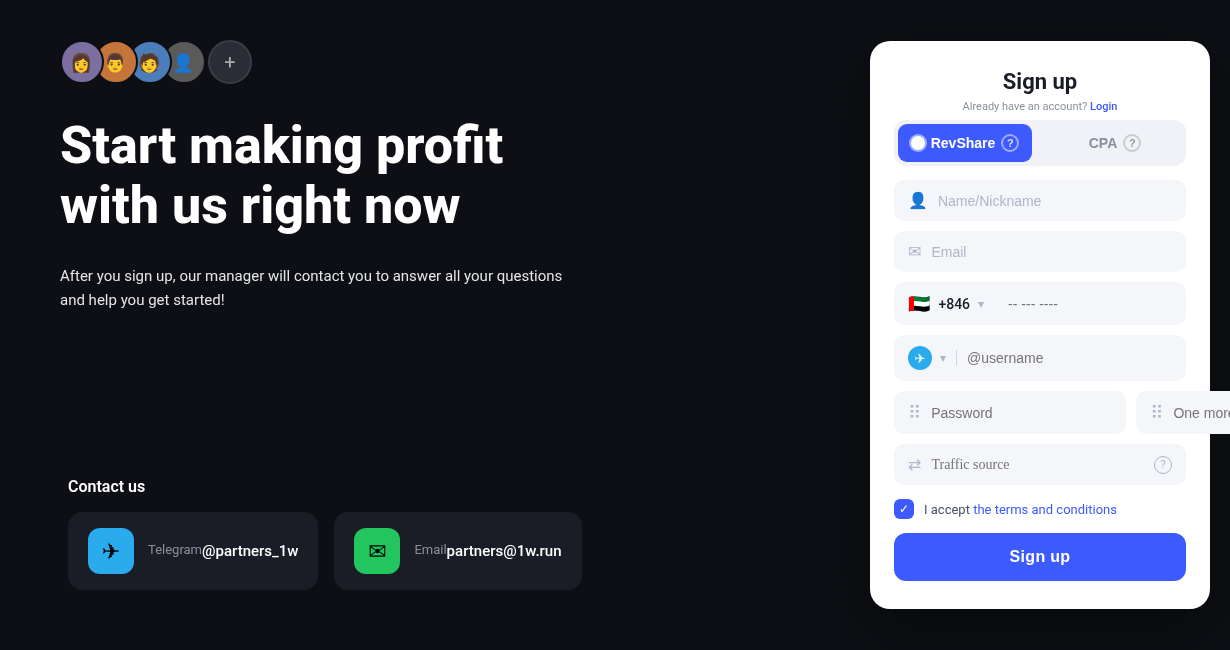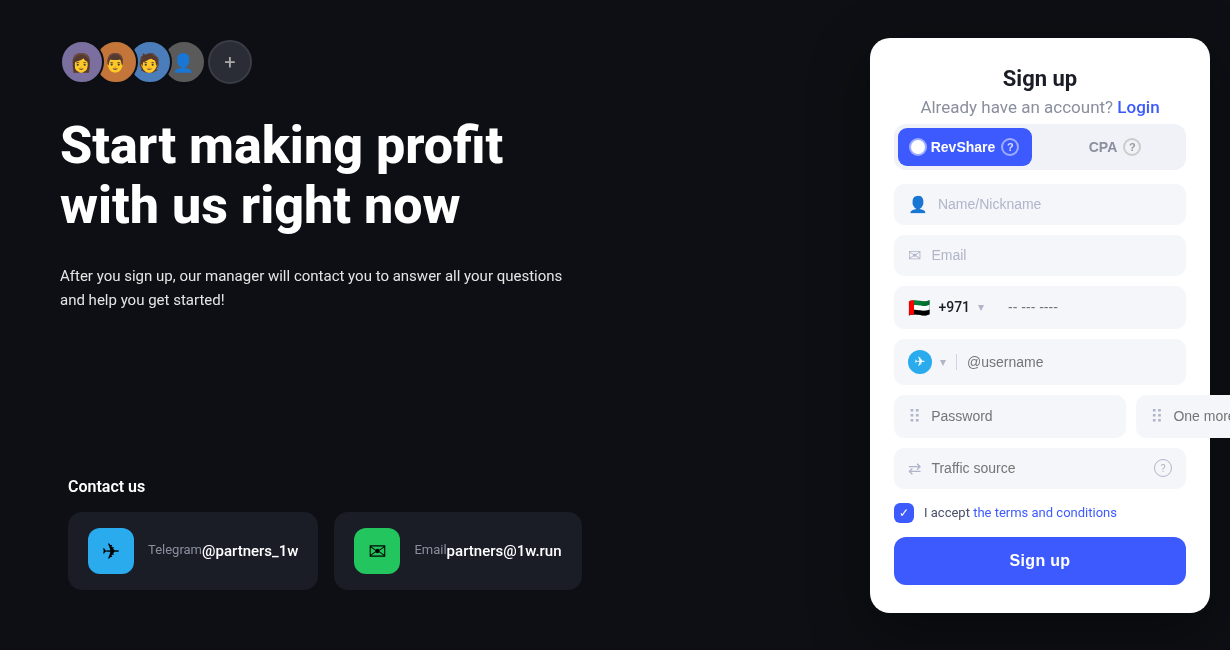--- a/index.html
+++ b/index.html
@@ -146,21 +146,21 @@
     .form-title {
       text-align: center;
       font-size: 22px;
       font-weight: 700;
       color: #1a1d26;
       margin-bottom: 6px;
     }
 
     .already-account {
       text-align: center;
-      font-size: 17px;
+      font-size: 11px;
       color: #8a8f9e;
       margin-bottom: 7px;
     }
     .already-account a {
       color: #3d5afe;
       text-decoration: none;
       font-weight: 500;
     }
 
     
@@ -351,20 +351,21 @@
       align-items: center;
       gap: 10px;
     }
     .traffic-field input {
       border: none;
       background: transparent;
       outline: none;
       font-size: 14px;
       color: #0369a1;
       flex: 1;
+      font-family: Liberation Serif, serif;
     }
     .help-btn {
       width: 18px;
       height: 18px;
       border-radius: 50%;
       border: 1.5px solid #b0b5c9;
       display: flex;
       align-items: center;
       justify-content: center;
       font-size: 11px;
@@ -486,21 +487,21 @@
       <input type="text" placeholder="Name/Nickname" style="">
     </div>
 
     <div class="form-field">
       <span class="field-icon">✉</span>
       <input type="email" placeholder="Email" style="">
     </div>
 
     <div class="phone-row">
       <span class="phone-flag">🇦🇪</span>
-      <span class="phone-code">+971</span>
+      <span class="phone-code">+846</span>
       <span class="phone-chevron">▾</span>
       <div class="phone-divider"></div>
       <input type="tel" placeholder="-- --- ----" style="">
     </div>
 
     <div class="social-row">
       <div class="social-icon">✈</div>
       <span class="social-chevron">▾</span>
       <div class="social-divider"></div>
       <input type="text" placeholder="@username" style="">

